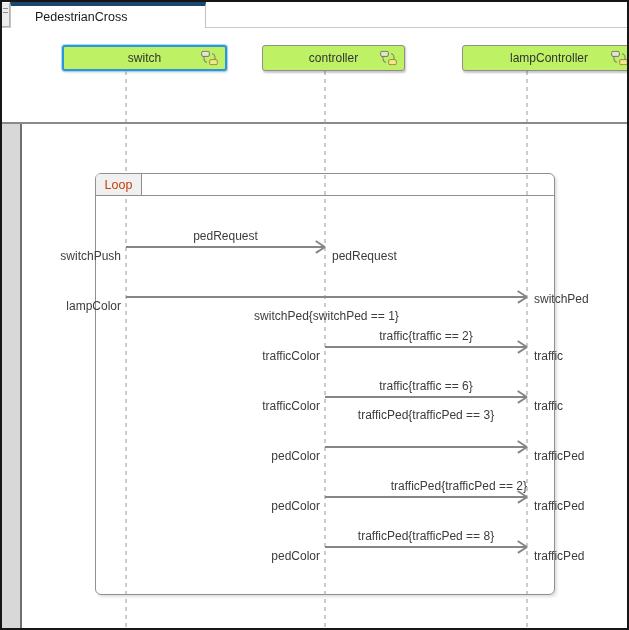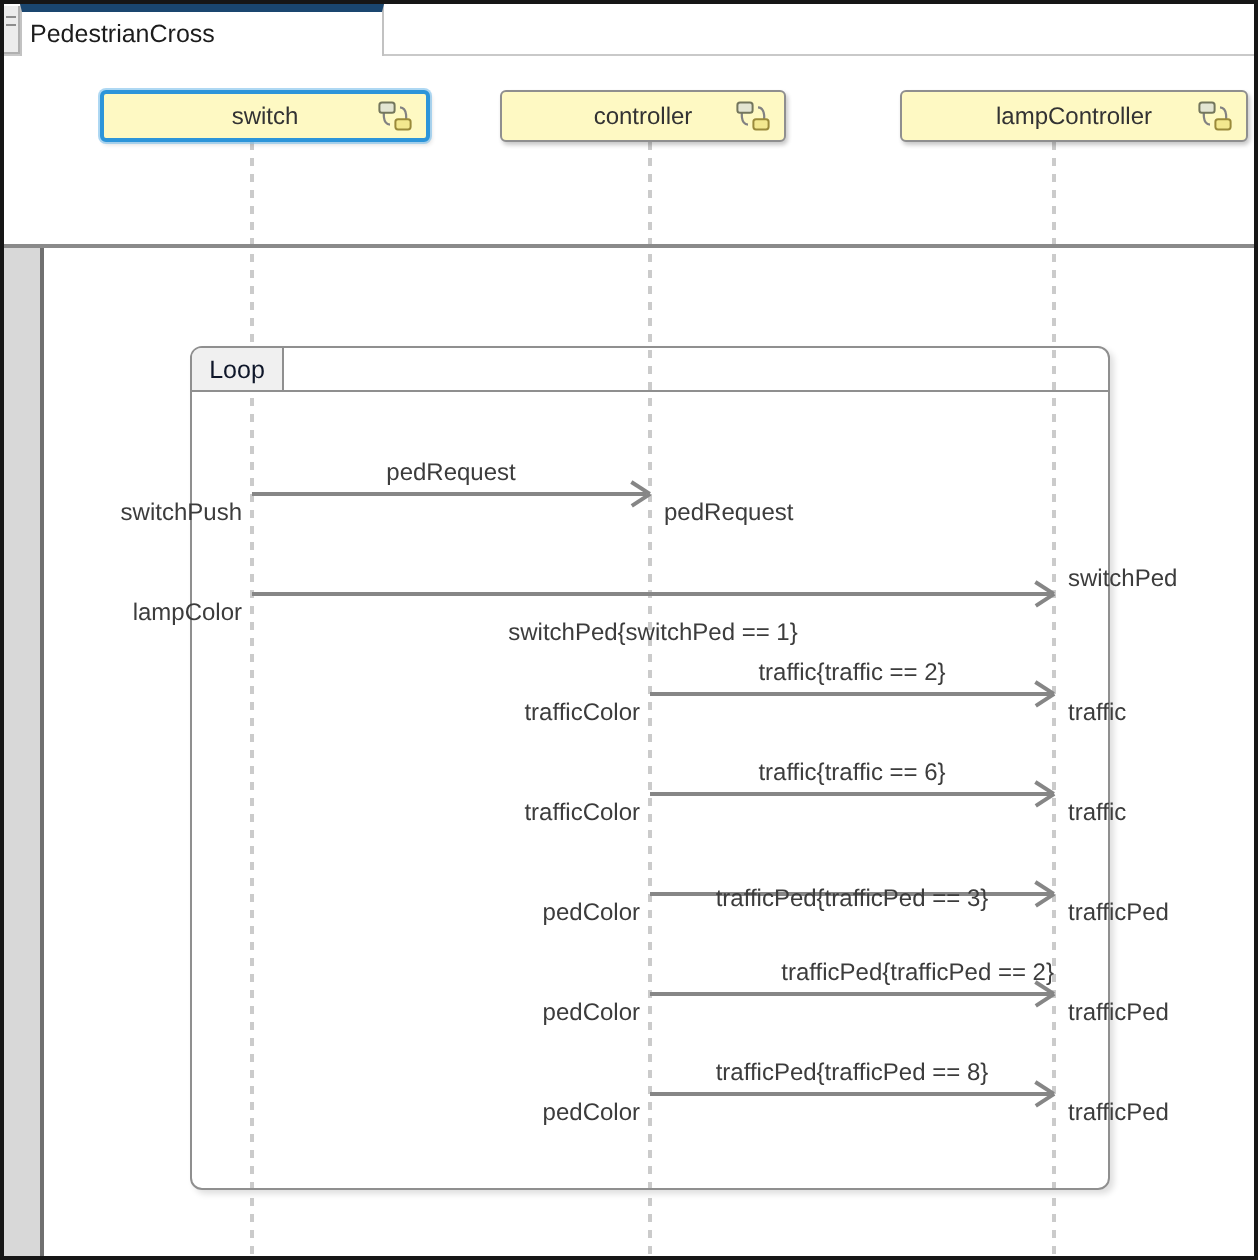--- a/index.html
+++ b/index.html
@@ -6,47 +6,47 @@
   #page{position:relative;width:629px;height:630px;background:#ffffff;
         font-family:"Liberation Sans",sans-serif;overflow:hidden;}
   .frame{position:absolute;inset:0;border:2px solid #161616;pointer-events:none;z-index:60;}
 
   
   .tabstrip-line{position:absolute;left:2px;right:2px;top:27px;height:1px;background:#c9c9c9;z-index:1;}
   .grip{position:absolute;left:2px;top:3px;width:7px;height:23px;background:#ececec;
         border-right:1px solid #b0b0b0;border-bottom:1px solid #b0b0b0;z-index:2;}
   .grip::before,.grip::after{content:"";position:absolute;left:1px;right:1px;height:1px;background:#8d8d8d;}
   .grip::before{top:5px}.grip::after{top:9px}
-  .tab{position:absolute;left:10px;top:2px;width:182px;height:26px;box-sizing:border-box;
+  .tab{position:absolute;left:10px;top:2px;width:196px;height:26px;box-sizing:border-box;
        background:#ffffff;border-left:1px solid #c2c2c2;border-right:1px solid #c2c2c2;
        border-top:4px solid #1a466f;z-index:2;display:flex;align-items:center;
-       padding-left:4px;font-size:12.5px;color:#1c1c1c;}
+       padding-left:24px;font-size:12.5px;color:#1c1c1c;}
 
   
   .top-boundary{position:absolute;left:0;right:0;top:122px;height:2px;background:#8a8a8a;z-index:5;}
   .gutter{position:absolute;left:2px;top:124px;width:18px;bottom:2px;background:#d8d8d8;z-index:4;}
   .gutter-edge{position:absolute;left:20px;top:124px;width:2px;bottom:2px;background:#707070;z-index:4;}
 
   
-  .ll-box{position:absolute;top:45px;height:26px;box-sizing:border-box;background:#fef9c3;
+  .ll-box{position:absolute;top:45px;height:26px;box-sizing:border-box;background:#bef264;
           border:1px solid #8f8f8f;border-radius:3px;box-shadow:1px 1.5px 2px rgba(0,0,0,0.22);
-          display:flex;align-items:center;justify-content:center;font-size:12px;color:#333;z-index:4;}
+          display:flex;align-items:center;justify-content:center;font-size:12px;color:#333;z-index:4;margin-left:12px;}
   .ll-box.selected{border:2px solid #2d95d9;
           box-shadow:0 0 0 1px rgba(130,195,236,.65),1px 1.5px 2px rgba(0,0,0,.12);}
   .ll-icon{position:absolute;right:7px;top:50%;transform:translateY(-50%);line-height:0;}
   .lifeline{position:absolute;top:71px;height:556px;width:2px;z-index:1;
             background:repeating-linear-gradient(to bottom,#cbcbcb 0 4px,transparent 4px 8px);}
 
   
   .loop{position:absolute;left:95px;top:173px;width:460px;height:422px;box-sizing:border-box;
         border:1.5px solid #8f8f8f;border-radius:6px;box-shadow:2px 2px 3px rgba(0,0,0,0.13);z-index:2;}
   .loop-header{height:21px;border-bottom:1.5px solid #8f8f8f;display:flex;}
   .loop-label{width:45px;background:#f0f0f0;border-right:1.5px solid #8f8f8f;
               border-top-left-radius:4.5px;display:flex;align-items:center;justify-content:center;
-              font-size:12.5px;color:#0f172a;}
+              font-size:12.5px;color:#c2410c;}
 
   
   .msg-line{position:absolute;height:2px;background:#868686;z-index:3;}
   .msg-head{position:absolute;width:12px;height:14px;z-index:3;}
   .msg-head::before,.msg-head::after{content:"";position:absolute;right:0;top:6px;width:11px;height:1.6px;
       background:#868686;transform-origin:100% 50%;}
   .msg-head::before{transform:rotate(-33deg);}
   .msg-head::after{transform:rotate(33deg);}
   .msg-label{position:absolute;text-align:center;font-size:12px;color:#3c3c3c;white-space:nowrap;z-index:3;}
   .end-label{position:absolute;font-size:12px;color:#3c3c3c;white-space:nowrap;z-index:3;}
@@ -80,40 +80,40 @@
         <div class="msg-head" style="left: 313px; top: 240px;"></div>
         <div class="msg-label" style="left: 126px; width: 199px; top: 229px;">pedRequest</div>
         <div class="end-label src" style="left: -39px; width: 160px; top: 249px;">switchPush</div>
         <div class="end-label" style="left: 332px; top: 249px;">pedRequest</div>
       </div>
       <div>
         <div class="msg-line" style="left: 126px; width: 399px; top: 296px;"></div>
         <div class="msg-head" style="left: 515px; top: 290px;"></div>
         <div class="msg-label" style="left: 126px; width: 401px; top: 279px; margin-top: 30px;">switchPed{switchPed == 1}</div>
         <div class="end-label src" style="left: -39px; width: 160px; top: 299px;">lampColor</div>
-        <div class="end-label" style="left: 534px; top: 282px;">switchPed</div>
+        <div class="end-label" style="left: 534px; top: 292px;">switchPed</div>
       </div>
       <div>
         <div class="msg-line" style="left: 325px; width: 200px; top: 346px;"></div>
         <div class="msg-head" style="left: 515px; top: 340px;"></div>
         <div class="msg-label" style="left: 325px; width: 202px; top: 329px;">traffic{traffic == 2}</div>
         <div class="end-label src" style="left: 160px; width: 160px; top: 349px;">trafficColor</div>
         <div class="end-label" style="left: 534px; top: 349px;">traffic</div>
       </div>
       <div>
         <div class="msg-line" style="left: 325px; width: 200px; top: 396px;"></div>
         <div class="msg-head" style="left: 515px; top: 390px;"></div>
         <div class="msg-label" style="left: 325px; width: 202px; top: 379px;">traffic{traffic == 6}</div>
         <div class="end-label src" style="left: 160px; width: 160px; top: 399px;">trafficColor</div>
         <div class="end-label" style="left: 534px; top: 399px;">traffic</div>
       </div>
       <div>
         <div class="msg-line" style="left: 325px; width: 200px; top: 446px;"></div>
         <div class="msg-head" style="left: 515px; top: 440px;"></div>
-        <div class="msg-label" style="left: 325px; width: 202px; top: 442px;">trafficPed{trafficPed == 3}</div>
+        <div class="msg-label" style="left: 325px; width: 202px; top: 408px;">trafficPed{trafficPed == 3}</div>
         <div class="end-label src" style="left: 160px; width: 160px; top: 449px;">pedColor</div>
         <div class="end-label" style="left: 534px; top: 449px;">trafficPed</div>
       </div>
       <div>
         <div class="msg-line" style="left: 325px; width: 200px; top: 496px;"></div>
         <div class="msg-head" style="left: 515px; top: 490px;"></div>
         <div class="msg-label" style="left: 325px; width: 202px; top: 479px; text-align: right;">trafficPed{trafficPed == 2}</div>
         <div class="end-label src" style="left: 160px; width: 160px; top: 499px;">pedColor</div>
         <div class="end-label" style="left: 534px; top: 499px;">trafficPed</div>
       </div>

